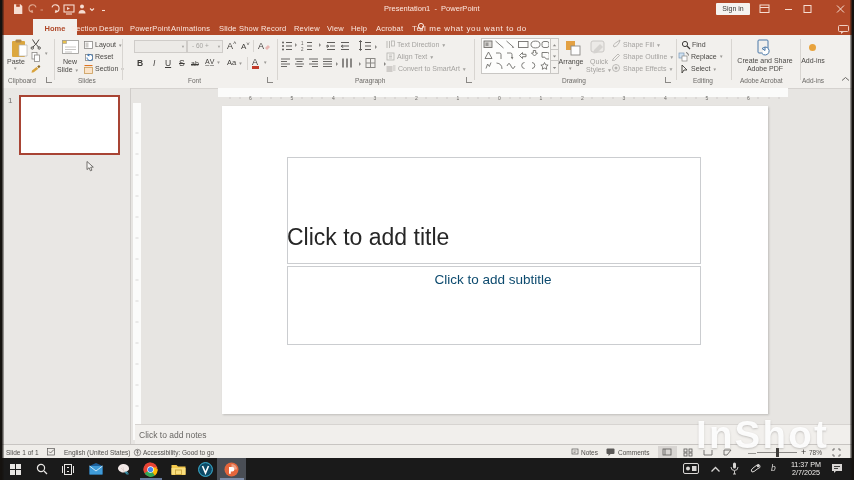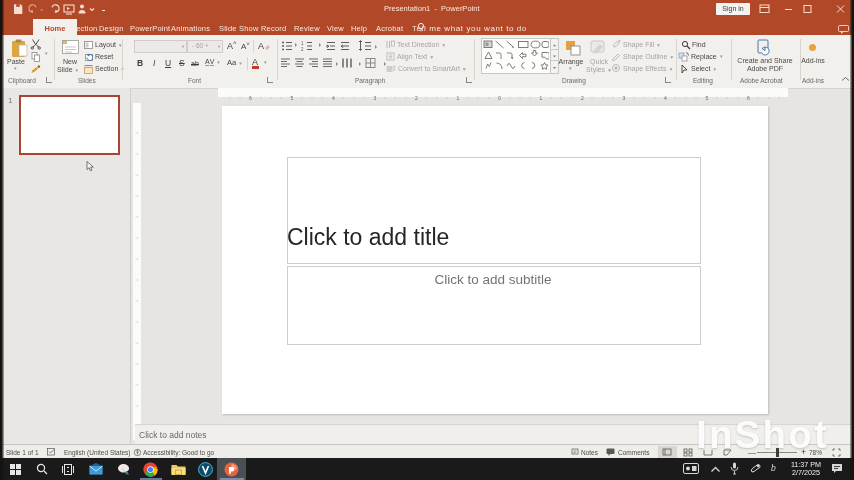--- a/index.html
+++ b/index.html
@@ -360,21 +360,21 @@
       <g stroke="#b5b3b0" stroke-width="0.5">
         <path d="M2.5 30 h3 M2.5 51 h3 M2.5 72 h3 M2.5 93 h3 M2.5 114 h3 M2.5 135 h3 M2.5 156 h3 M2.5 177 h3 M2.5 198 h3 M2.5 219 h3 M2.5 240 h3 M2.5 261 h3 M2.5 282 h3 M2.5 303 h3"></path>
       </g>
 
     </svg>
   </div>
   <div class="abs" id="slide">
     <div class="ph" style="left:65px;top:51px;width:412px;height:105px;"></div>
     <div class="ph" style="left:65px;top:160px;width:412px;height:77px;"></div>
     <div class="abs" style="left:65px;top:118px;width:331px;text-align:left;font-size:23px;color:#262626;letter-spacing:0px;">Click to add title</div>
-    <div class="abs" style="left:65px;top:166px;width:412px;text-align:center;font-size:13.5px;color:#737373;">Click to add subtitle</div>
+    <div class="abs" style="left:65px;top:166px;width:412px;text-align:center;font-size:13.5px;color:#0c4a6e;">Click to add subtitle</div>
   </div>
   <div class="abs" id="notes">
     <div class="abs" style="left:4px;top:5px;font-size:8.5px;color:#696764;">Click to add notes</div>
   </div>
   <div class="abs" id="statusbar">
     <div class="stx" style="left:6px;top:4px;">Slide 1 of 1</div>
     <svg class="abs" style="left:47px;top:3px;" width="9" height="8" viewBox="0 0 9 8">
       <rect x="0.5" y="0.5" width="7" height="6.5" fill="none" stroke="#5a5856" stroke-width="0.7"></rect>
       <path d="M2 3.5 l1.5 1.5 l3.5 -3.5" fill="none" stroke="#5a5856" stroke-width="0.8"></path>
     </svg>

